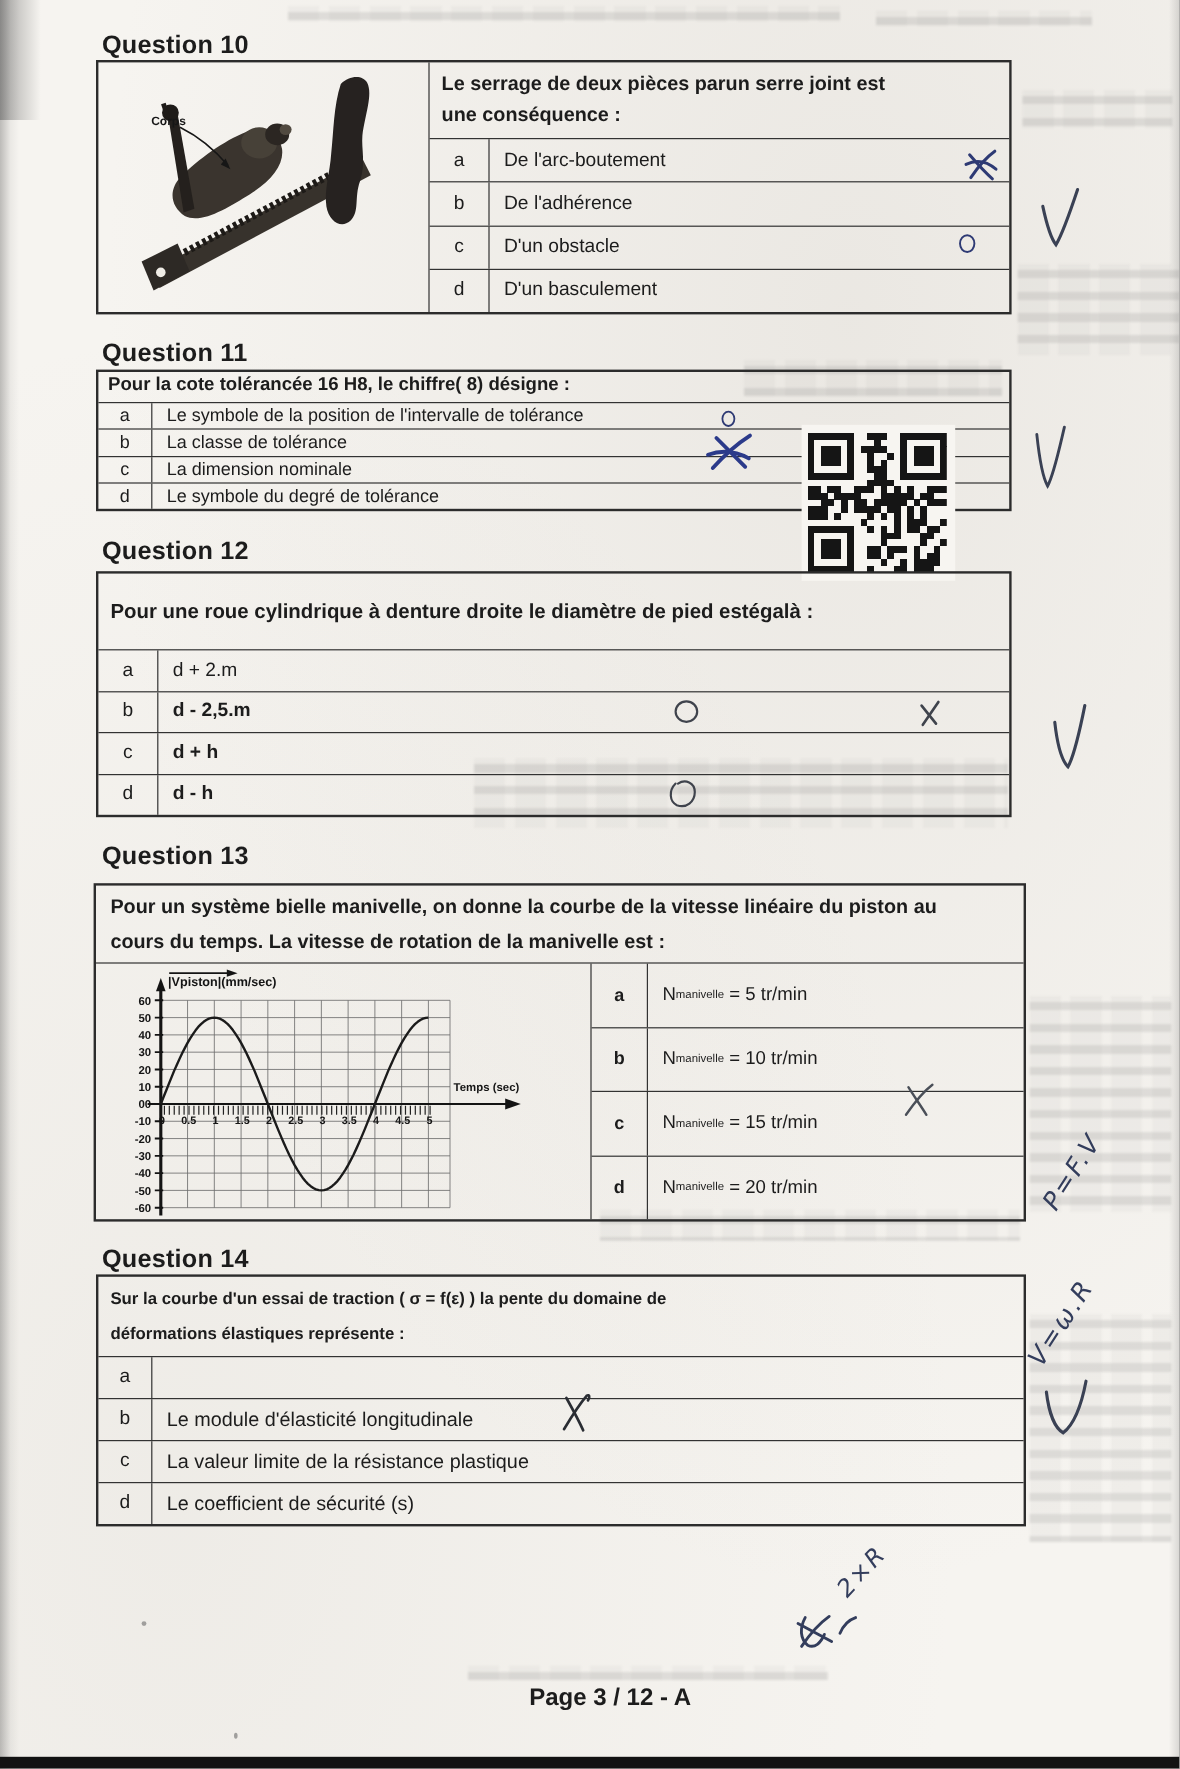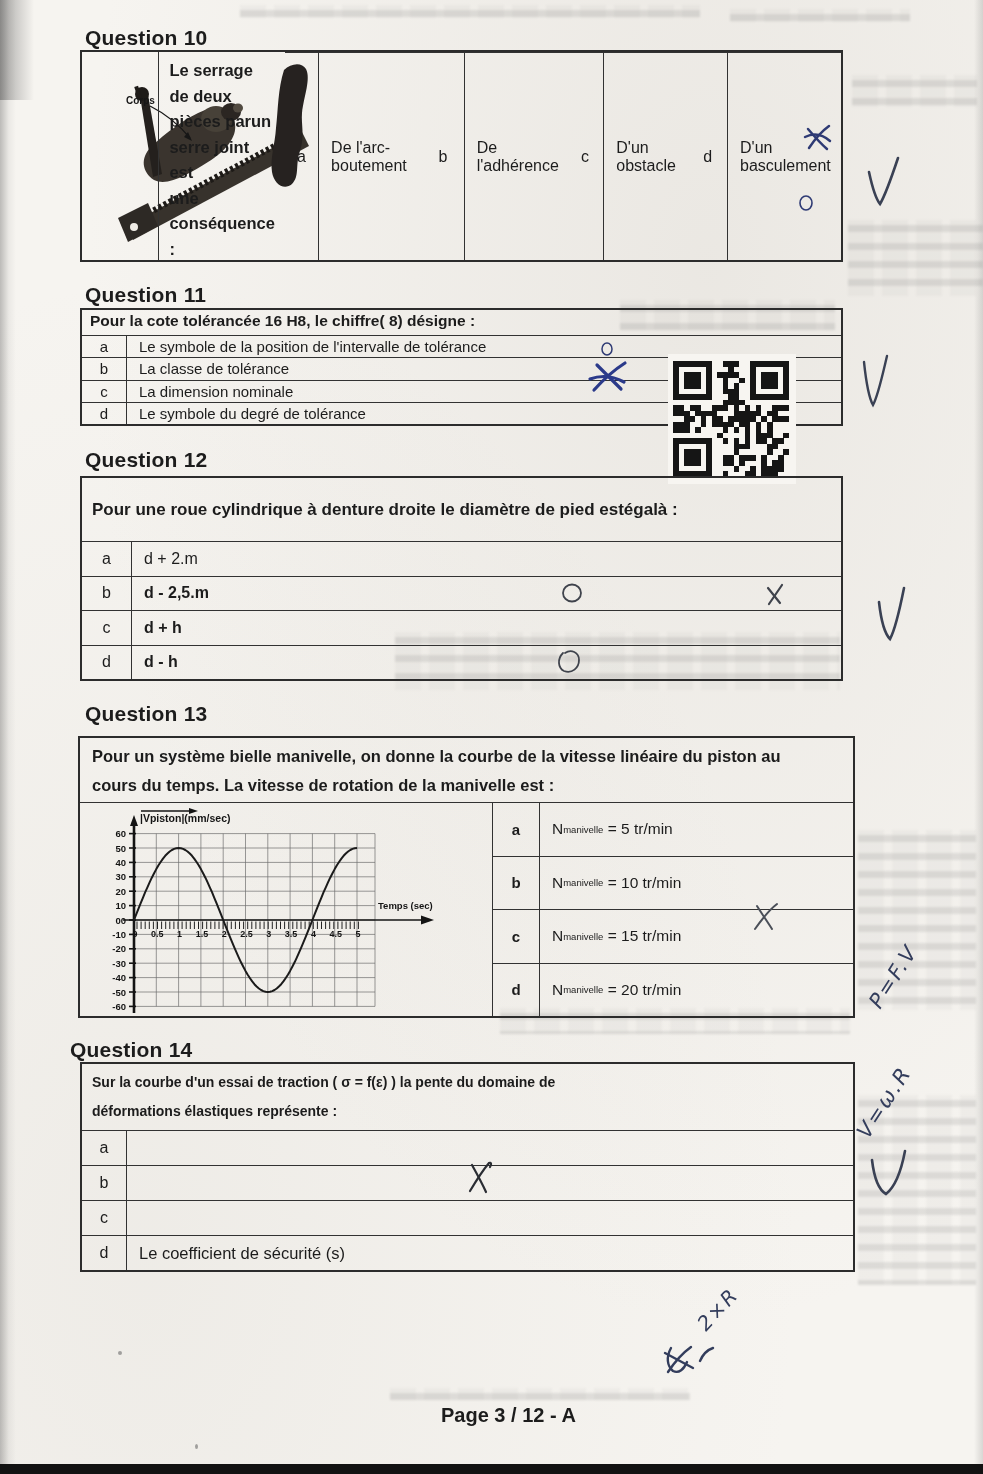--- a/index.html
+++ b/index.html
@@ -71,21 +71,21 @@
         <rect x="48" y="30" width="4" height="12" fill="#1e1b18" transform="rotate(-18 50 36)"></rect>
 
         <path d="M30,162 L60,147 L70,170 L40,186 Z" fill="#2d2925"></path>
         <circle cx="46" cy="171" r="4" fill="#efece6"></circle>
 
         <text x="38" y="48" font-size="10" font-weight="bold" fill="#161616">Corps</text>
         <path d="M62,50 C78,58 92,70 102,82" stroke="#161616" stroke-width="1.3" fill="none"></path>
         <polygon points="104,85 96,81 100,76" fill="#161616"></polygon>
       </svg>
     </div>
-    <div style="position:relative;flex:1;border-left:1.6px solid #323232;display:flex;flex-direction:row">
+    <div style="position:relative;flex:1;border-left:1.6px solid #323232;display:flex;flex-direction:column">
       <div class="prompt" style="height:63px;flex:0 0 63px;padding:6px 10px 0;font-size:16.5px;line-height:1.55">Le serrage de deux pièces parun serre joint est
 une conséquence :</div>
       <div class="row">
         <div class="letter" style="width:50px">a</div>
         <div class="opt-text">De l'arc-boutement</div>
       </div>
       <div class="row">
         <div class="letter" style="width:50px">b</div>
         <div class="opt-text">De l'adhérence</div>
       </div>
@@ -526,33 +526,35 @@
           <div class="opt-text" style="font-size:15.5px"><span>N</span><sub class="mansub">manivelle</sub>&nbsp;<span>= 15 tr/min</span></div>
         </div>
         <div class="row">
           <div class="letter" style="width:47px;font-size:15px;font-weight:bold">d</div>
           <div class="opt-text" style="font-size:15.5px"><span>N</span><sub class="mansub">manivelle</sub>&nbsp;<span>= 20 tr/min</span></div>
         </div>
       </div>
     </div>
   </div>
 
-  <div class="qtitle" style="left:70px;top:1038px">Question 14</div>
+  <div class="qtitle" style="left:85px;top:1038px">Question 14</div>
 
   <div class="tbl" style="left:80px;top:1062px;width:775px;height:210px">
     <div class="prompt" style="flex:0 0 66px;padding:4px 10px 0;font-size:14px;line-height:29px">Sur la courbe d'un essai de traction ( σ = f(ε) ) la pente du domaine de
 déformations élastiques représente :</div>
     <div class="row">
       <div class="letter" style="width:45px">a</div>
     </div>
     <div class="row">
       <div class="letter" style="width:45px">b</div>
+      <div class="opt-text" style="font-size:16.5px">Le module d'élasticité longitudinale</div>
     </div>
     <div class="row">
       <div class="letter" style="width:45px">c</div>
+      <div class="opt-text" style="font-size:16.5px">La valeur limite de la résistance plastique</div>
     </div>
     <div class="row">
       <div class="letter" style="width:45px">d</div>
       <div class="opt-text" style="font-size:16.5px">Le coefficient de sécurité (s)</div>
     </div>
   </div>
 
   <div class="footer">Page 3 / 12 - A</div>
   <div class="bottom-bar"></div>
   <div class="speck" style="left:118px;top:1351px;width:4px;height:4px"></div>

